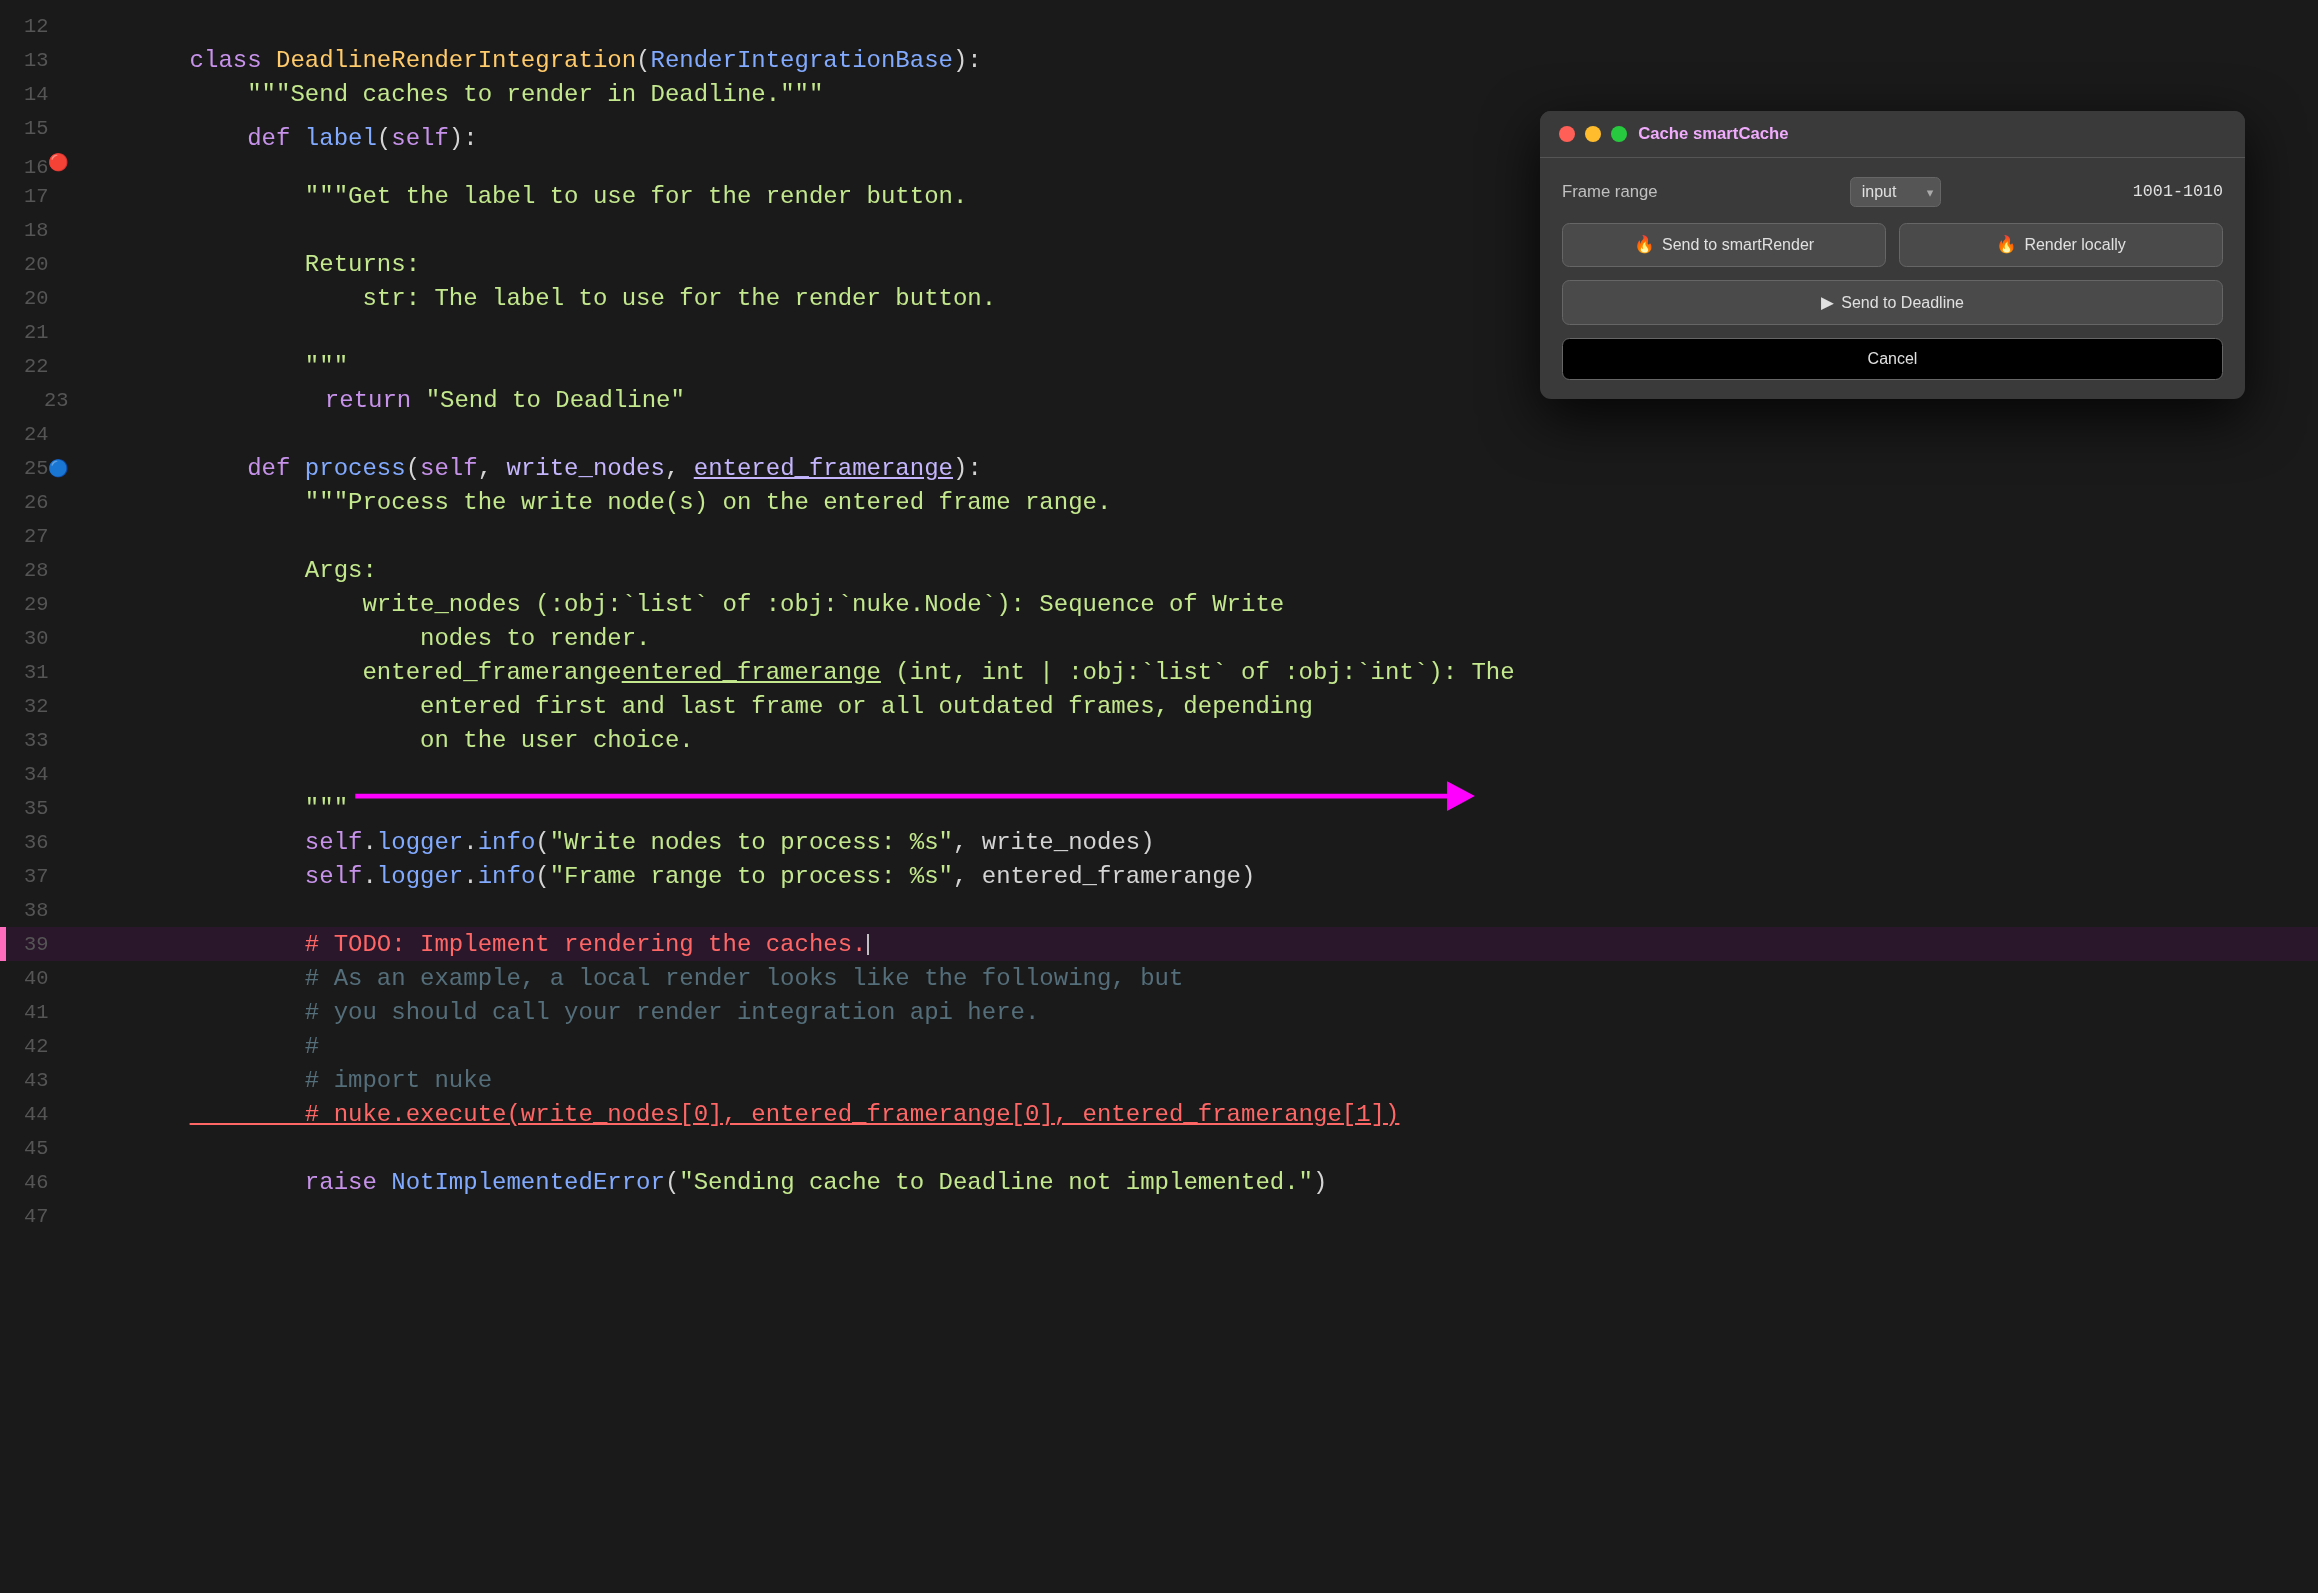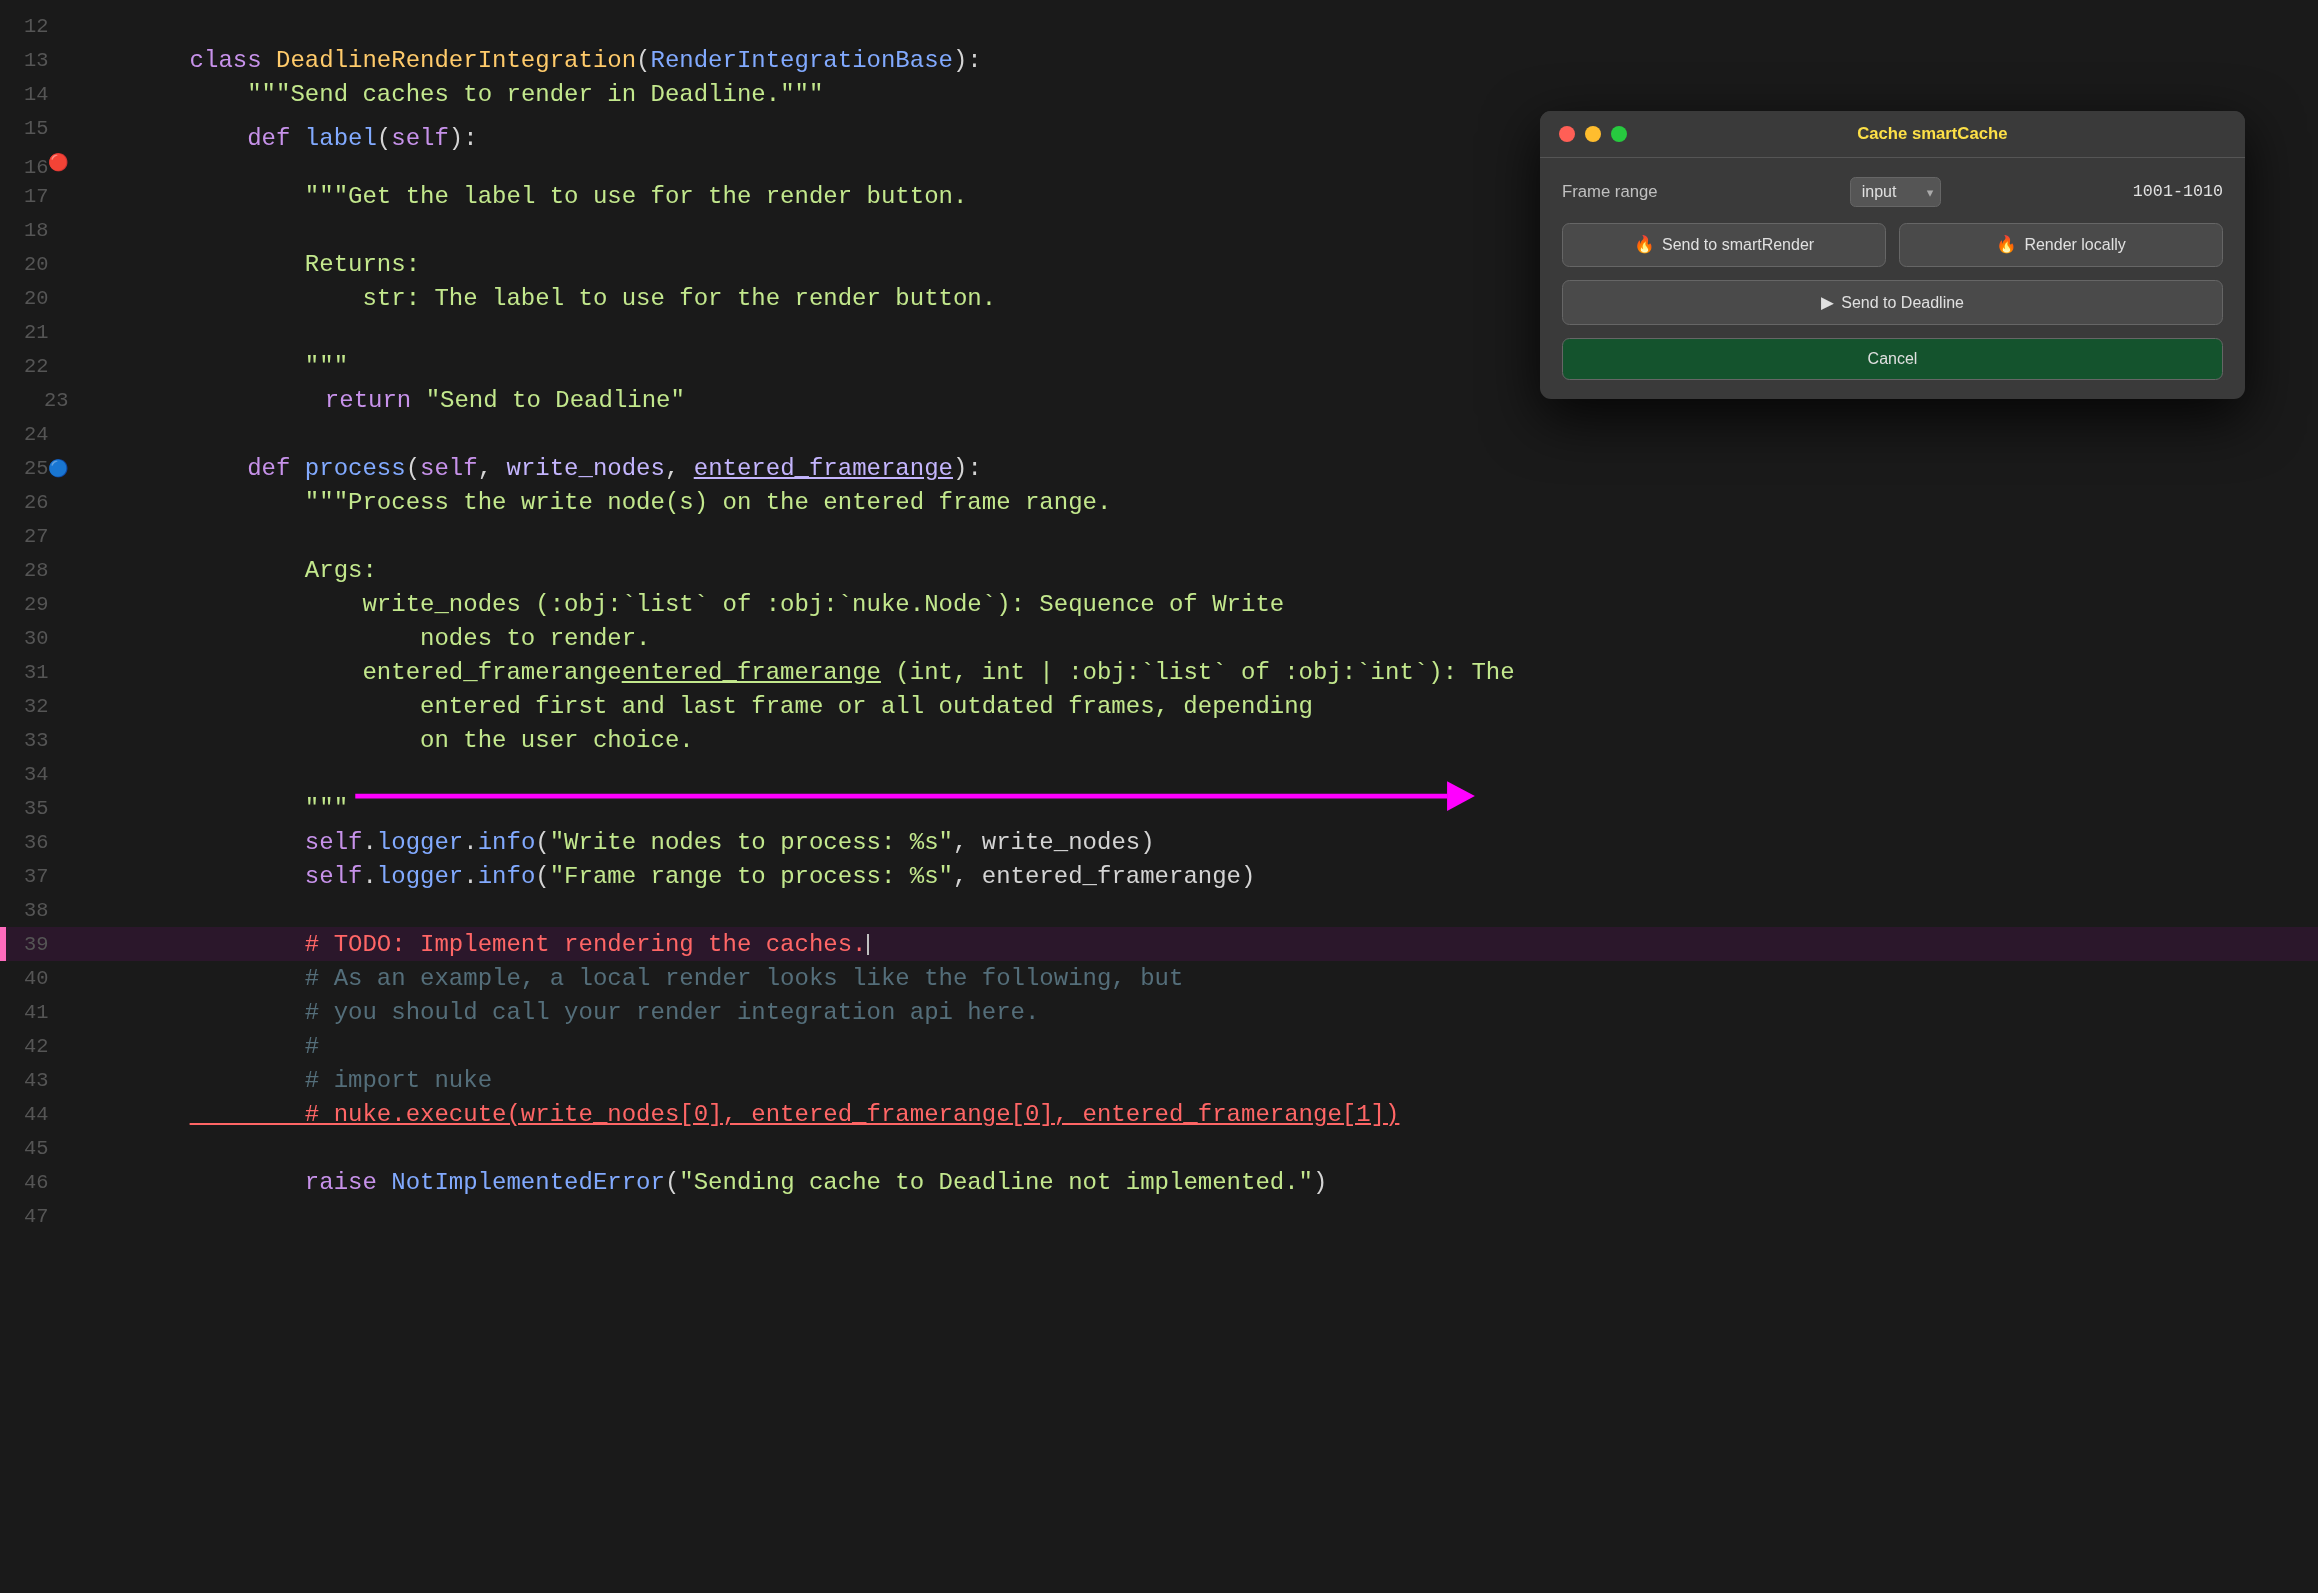--- a/index.html
+++ b/index.html
@@ -111,22 +111,21 @@
       width: 16.7px;
       height: 16.7px;
       border-radius: 50%;
     }
     .tl-red { background: #ff5f56; }
     .tl-yellow { background: #ffbd2e; }
     .tl-green { background: #27c93f; }
 
     .dialog-title {
       flex: 1;
-      text-align: center;
-      color: #fde047;
+      color: #f0abfc;
       font-family: -apple-system, BlinkMacSystemFont, 'Segoe UI', sans-serif;
       font-size: 16.7px;
       font-weight: 600;
     }
 
     .dialog-body {
       padding: 18.6px 22px 18.6px;
       font-family: -apple-system, BlinkMacSystemFont, 'Segoe UI', sans-serif;
     }
 
@@ -225,21 +224,21 @@
       font-family: -apple-system, BlinkMacSystemFont, 'Segoe UI', sans-serif;
       font-weight: 500;
       display: flex;
       align-items: center;
       justify-content: center;
       gap: 7.4px;
     }
 
     .btn-cancel {
       width: 100%;
-      background: #14532d;
+      background: #000000;
       color: #e0e0e0;
       border: 0.9px solid #666;
       padding: 11px 15px;
       border-radius: 7.4px;
       cursor: pointer;
       font-size: 16px;
       font-family: -apple-system, BlinkMacSystemFont, 'Segoe UI', sans-serif;
       font-weight: 500;
     }
 

